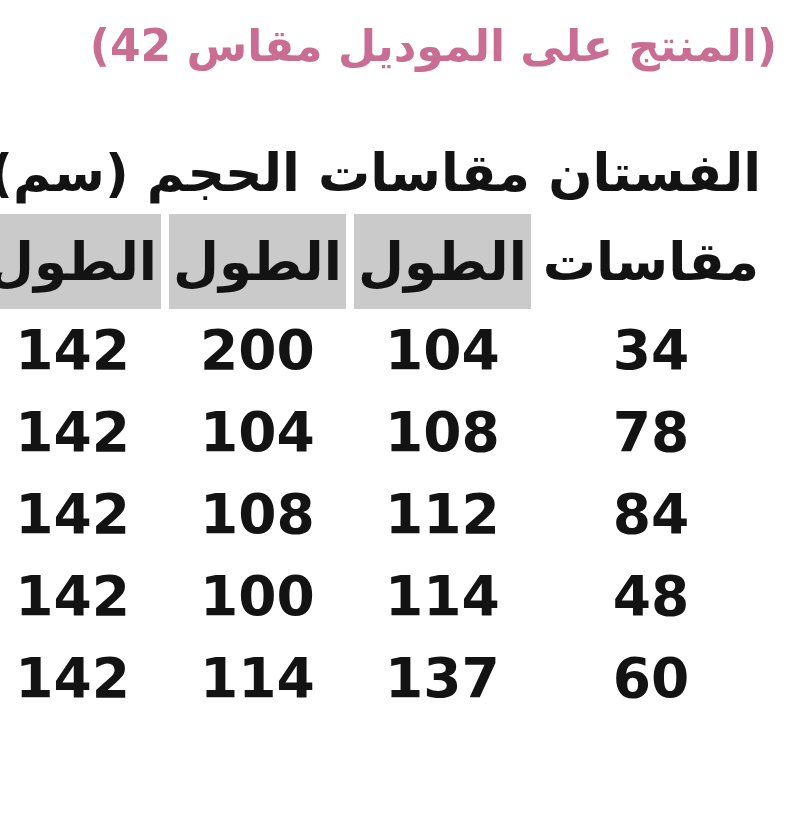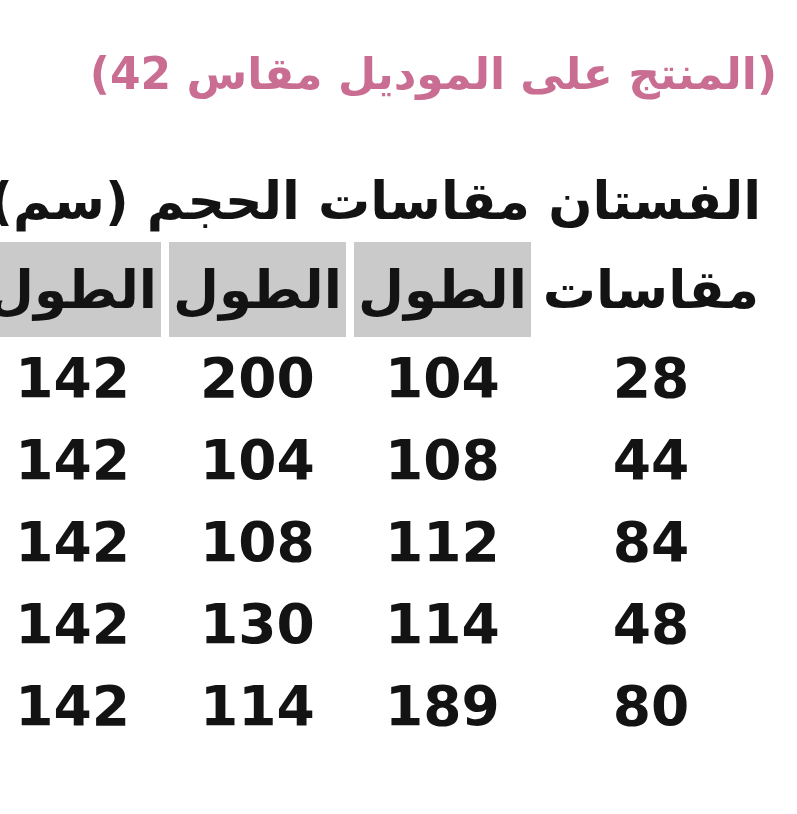--- a/index.html
+++ b/index.html
@@ -23,21 +23,20 @@
   }
   .banner {
     direction: rtl;
     text-align: right;
     padding: 12px 20px 0 6px;
     font-size: 44px;
     line-height: 1.55;
     font-weight: bold;
     color: var(--accent-pink);
     white-space: nowrap;
-    margin-top: 28px;
   }
   .chart-section {
     direction: rtl;
     margin-top: 58px;
     padding-right: 26px;
   }
   .table-title {
     font-size: 52px;
     line-height: 1.35;
     font-weight: bold;
@@ -86,44 +85,44 @@
     <thead>
       <tr>
         <th class="plain">مقاسات</th>
         <th>الطول</th>
         <th>الطول</th>
         <th>الطول</th>
       </tr>
     </thead>
     <tbody>
       <tr>
-        <td>28</td>
+        <td>34</td>
         <td>104</td>
         <td>200</td>
         <td>142</td>
       </tr>
       <tr>
-        <td>44</td>
+        <td>78</td>
         <td>108</td>
         <td>104</td>
         <td>142</td>
       </tr>
       <tr>
         <td>84</td>
         <td>112</td>
         <td>108</td>
         <td>142</td>
       </tr>
       <tr>
         <td>48</td>
         <td>114</td>
-        <td>130</td>
+        <td>100</td>
         <td>142</td>
       </tr>
       <tr>
-        <td>80</td>
-        <td>189</td>
+        <td>60</td>
+        <td>137</td>
         <td>114</td>
         <td>142</td>
       </tr>
     </tbody>
   </table>
 </div>
 
 </body></html>

